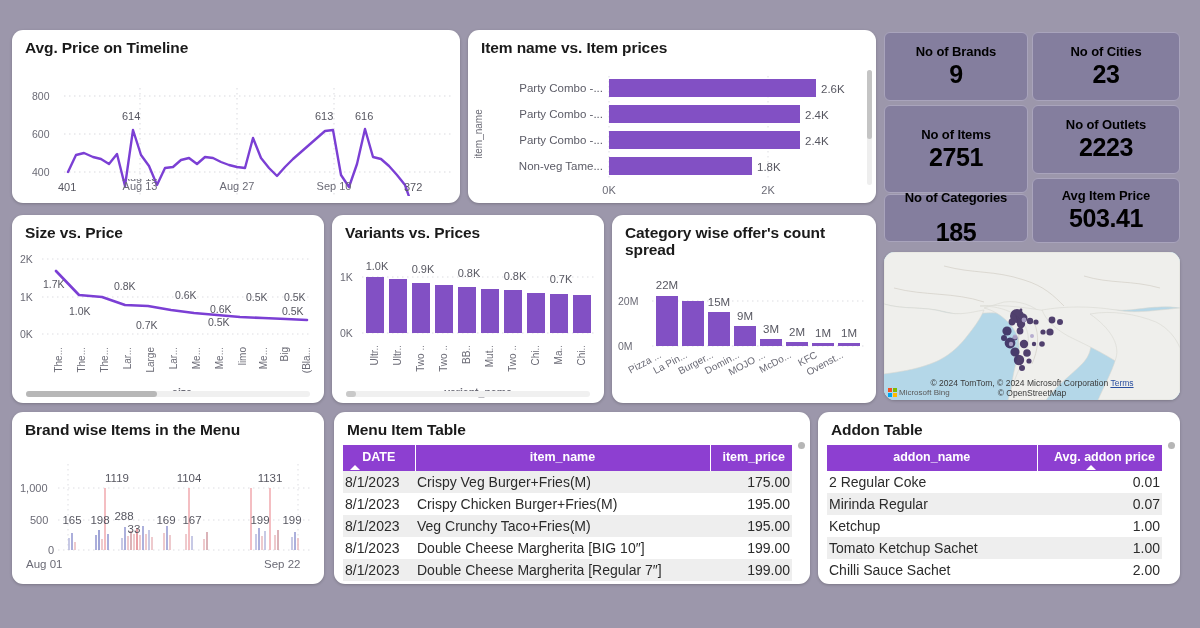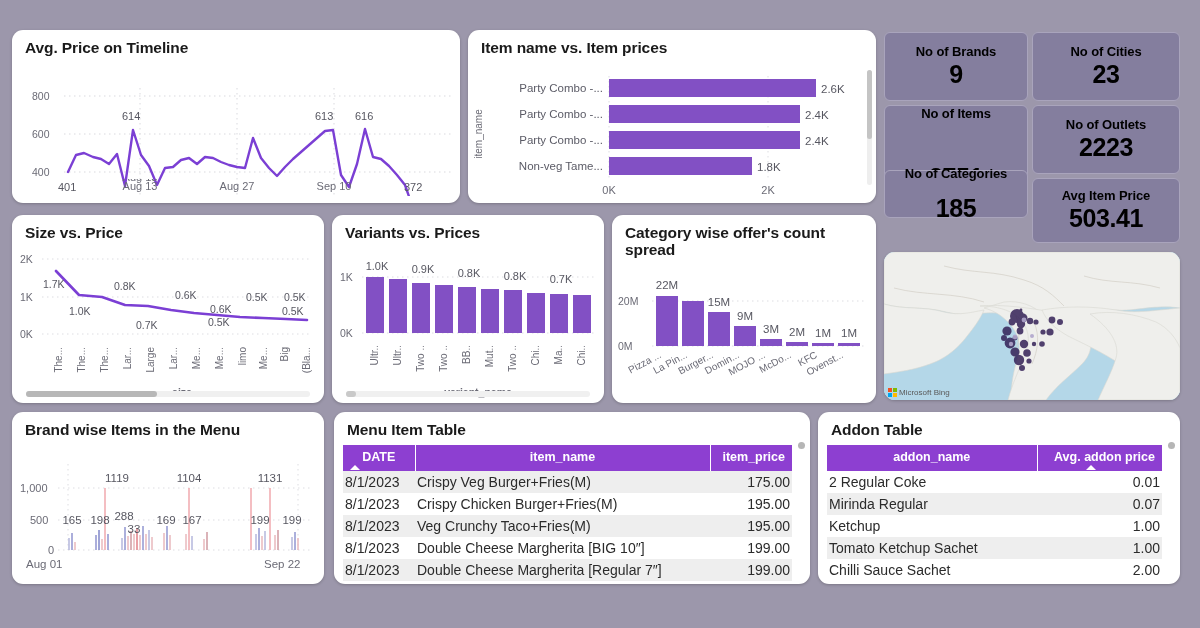--- a/index.html
+++ b/index.html
@@ -186,29 +186,29 @@
   </div>
 
   <div class="kpi" style="left:884px; top:32px; width:144px; height:69px;">
     <span class="kpi-label">No of Brands</span>
     <span class="kpi-value">9</span>
   </div>
   <div class="kpi" style="left:1032px; top:32px; width:148px; height:69px;">
     <span class="kpi-label">No of Cities</span>
     <span class="kpi-value">23</span>
   </div>
-  <div class="kpi" style="left:884px; top:105px; width:144px; height:88px;justify-content:space-between;">
+  <div class="kpi" style="left:884px; top:105px; width:144px; height:88px;">
     <span class="kpi-label">No of Items</span>
     <span class="kpi-value">2751</span>
   </div>
   <div class="kpi" style="left:1032px; top:105px; width:148px; height:69px;">
     <span class="kpi-label">No of Outlets</span>
     <span class="kpi-value">2223</span>
   </div>
-  <div class="kpi" style="left:884px; top:170px; width:144px; height:48px;gap:12px;">
+  <div class="kpi" style="left:884px; top:194px; width:144px; height:48px;gap:12px;">
     <span class="kpi-label">No of Categories</span>
     <span class="kpi-value">185</span>
   </div>
   <div class="kpi" style="left:1032px; top:178px; width:148px; height:65px;">
     <span class="kpi-label">Avg Item Price</span>
     <span class="kpi-value">503.41</span>
   </div>
 
   <div class="panel" style="left:12px; top:215px; width:312px; height:188px;">
     <div class="ptitle">Size vs. Price</div>
@@ -399,20 +399,25 @@
             <circle cx="145" cy="109" r="2.6"></circle>
           <circle cx="138" cy="116" r="3.0"></circle>
         </g>
         <g fill="#b0a6cc" opacity="0.9">
           <circle cx="140" cy="68" r="2.4"></circle>
             <circle cx="131" cy="85" r="2.4"></circle>
           <circle cx="127" cy="92" r="2.2"></circle>
             <circle cx="148" cy="84" r="2.0"></circle>
         </g>
       </svg>
+      <div class="mapcredit">
+        <span>© 2024 TomTom, © 2024 Microsoft Corporation</span>
+        <a href="#">Terms</a><br>
+        <span>© OpenStreetMap</span>
+      </div>
       <div class="binglogo">
         <span class="binggrid">
             <i></i>
             <i></i>
             <i></i>
             <i></i>
           </span>
         <span>Microsoft Bing</span>
       </div>
     </div>

